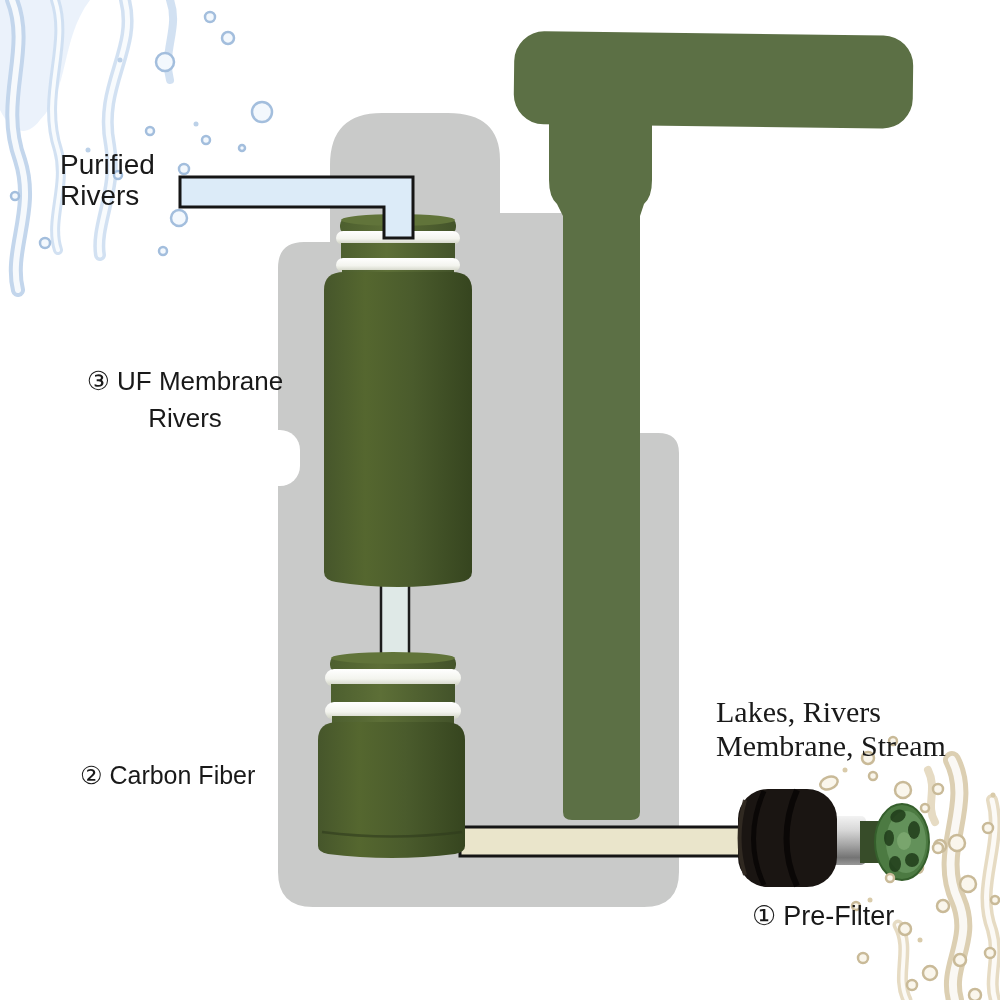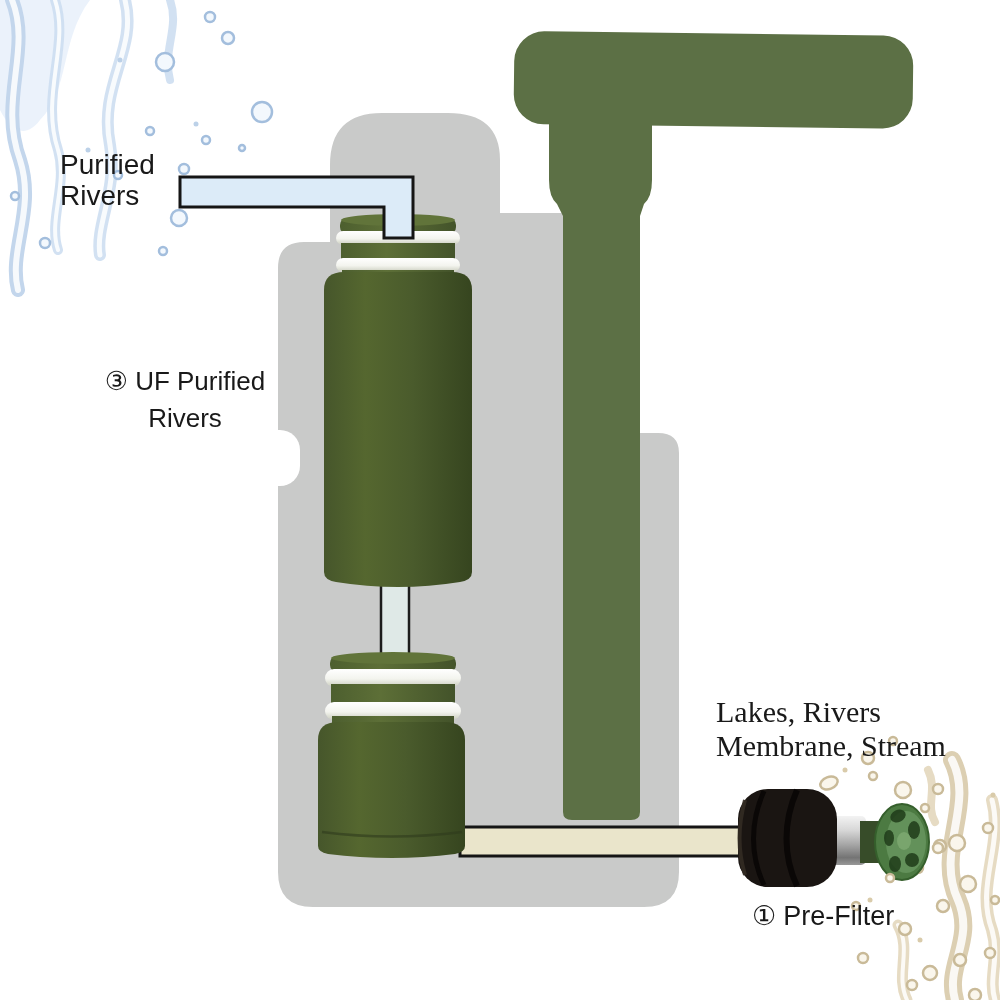--- a/index.html
+++ b/index.html
@@ -195,24 +195,27 @@
     <circle class="dropT" cx="890" cy="878" r="4"></circle>
   </g>
 </svg>
 
 <div class="lbl lbl-purified">
   <div>Purified</div>
   <div>Rivers</div>
 </div>
 
 <div class="lbl lbl-uf">
-  <div><span class="num">③</span><span>UF Purified</span></div>
+  <div><span class="num">③</span><span>UF Membrane</span></div>
   <div>Rivers</div>
 </div>
 
+<div class="lbl lbl-carbon">
+  <span class="num">②</span><span>Carbon Fiber</span>
+</div>
 
 <div class="lbl lbl-source">
   <div>Lakes, Rivers</div>
   <div>Membrane, Stream</div>
 </div>
 
 <div class="lbl lbl-prefilter">
   <span class="num">①</span><span>Pre-Filter</span>
 </div>
 

